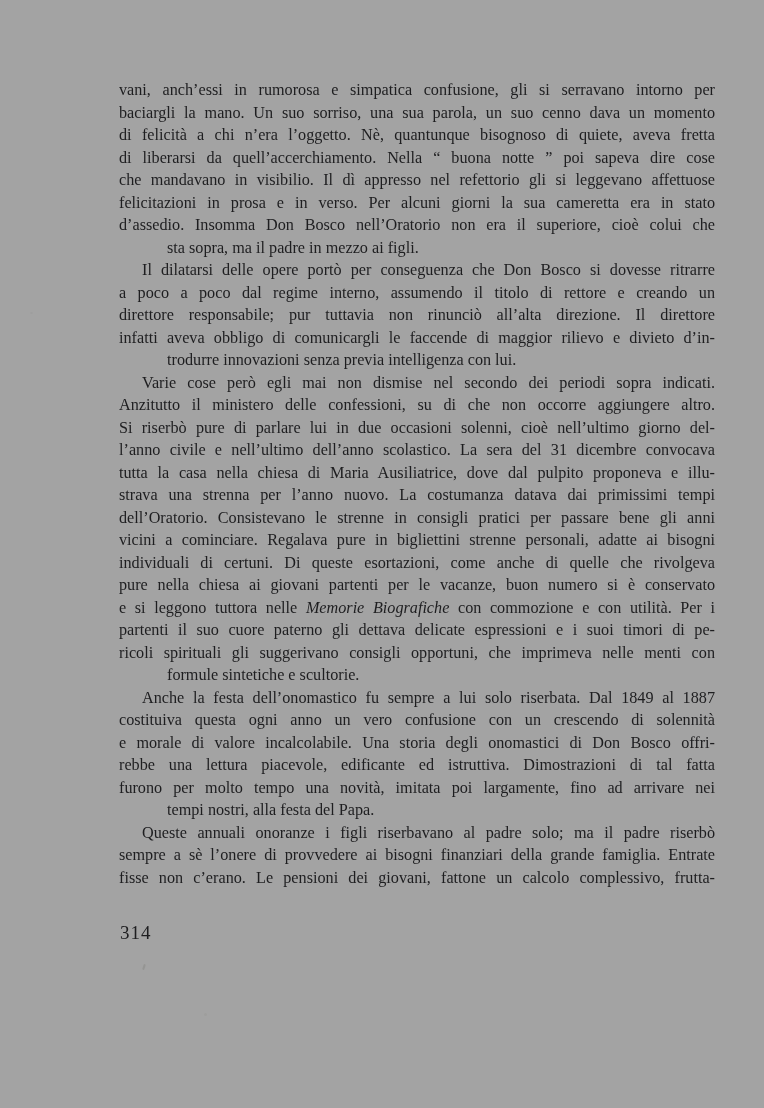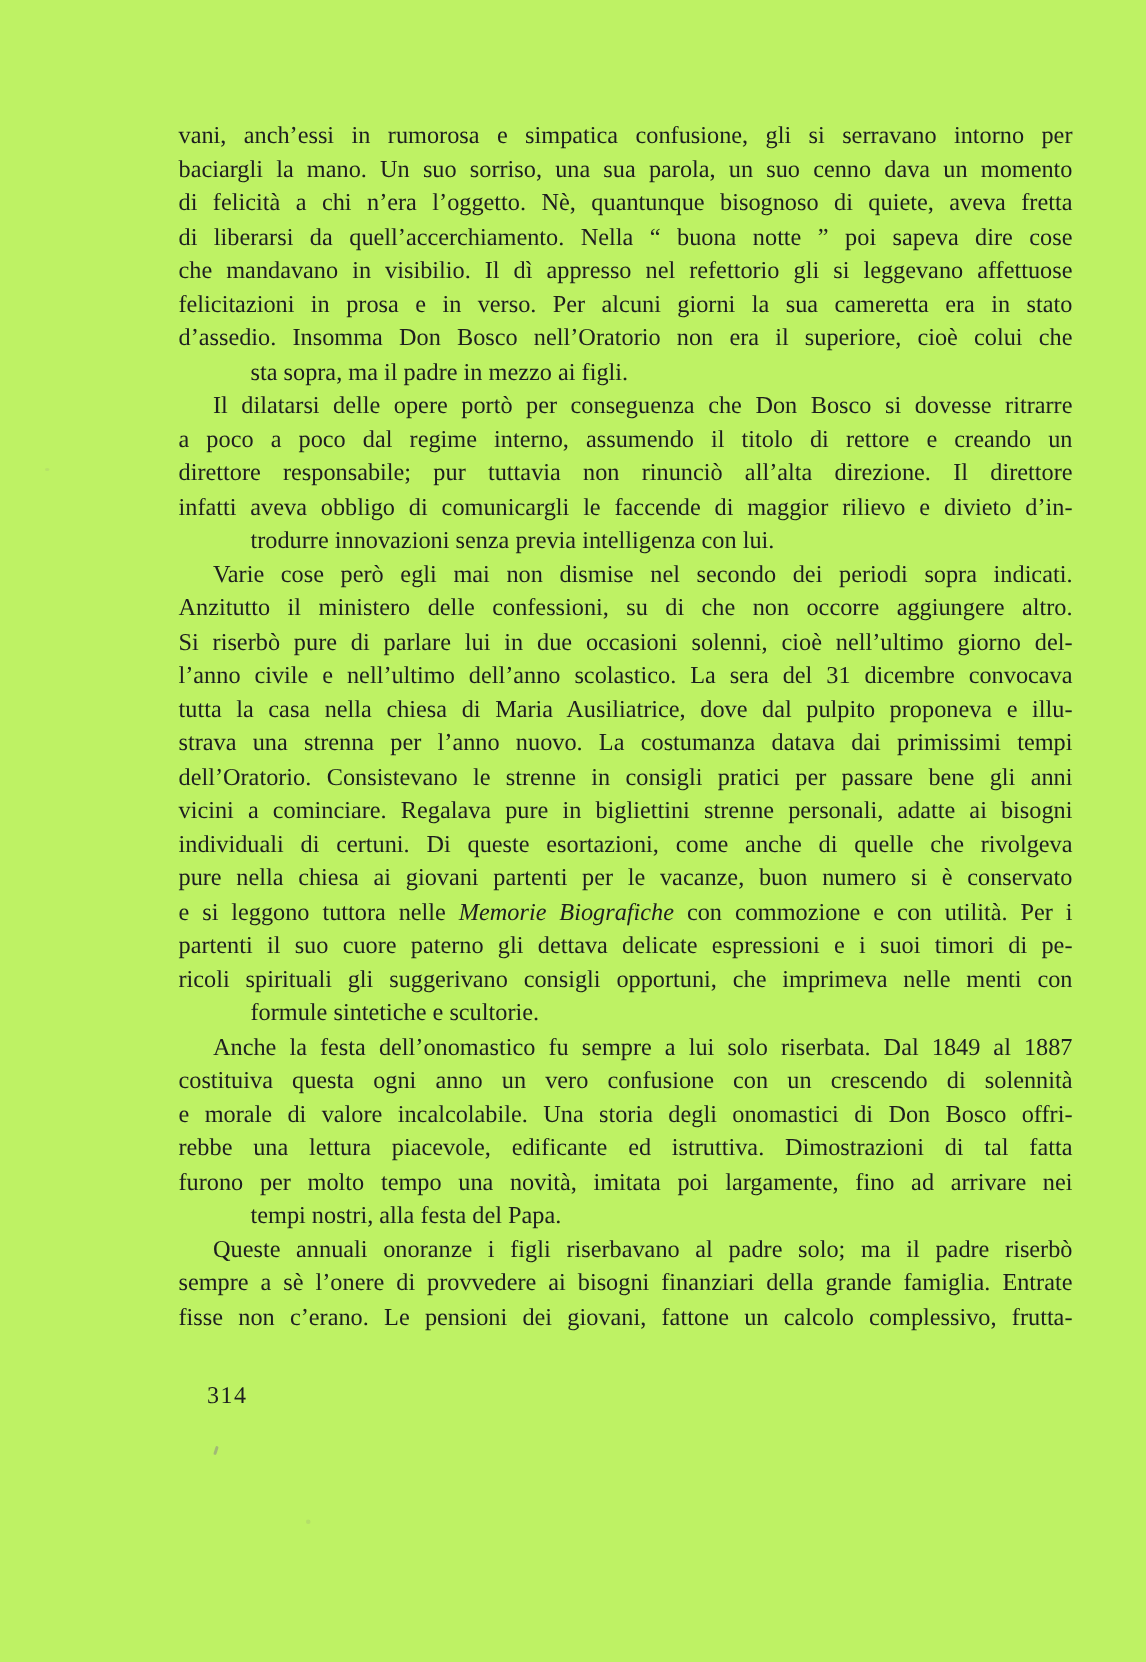--- a/index.html
+++ b/index.html
@@ -4,21 +4,21 @@
 <style>
   html, body {
     margin: 0;
     padding: 0;
     background: #fdfdfb;
   }
   .page {
     position: relative;
     width: 764px;
     height: 1108px;
-    background: #bef264;
+    background: #a3a3a3;
     overflow: hidden;
     font-family: "Liberation Serif", "DejaVu Serif", serif;
     color: #1e1e20;
   }
   .text-block {
     position: absolute;
     left: 119px;
     top: 79px;
     width: 596px;
     font-size: 16.2px;
@@ -37,23 +37,23 @@
   }
   .line--justify-last {
     text-align-last: justify;
   }
   .line--indent {
     padding-left: 23px;
   }
   .italic { font-style: italic; }
   .page-number {
     position: absolute;
-    left: 138px;
+    left: 120px;
     top: 922px;
-    font-size: 16px;
+    font-size: 19px;
     letter-spacing: 1px;
     color: #1e1e20;
   }
   
   .artifact {
     position: absolute;
     background: #8a8a86;
     border-radius: 50%;
   }
   .artifact-1 {

